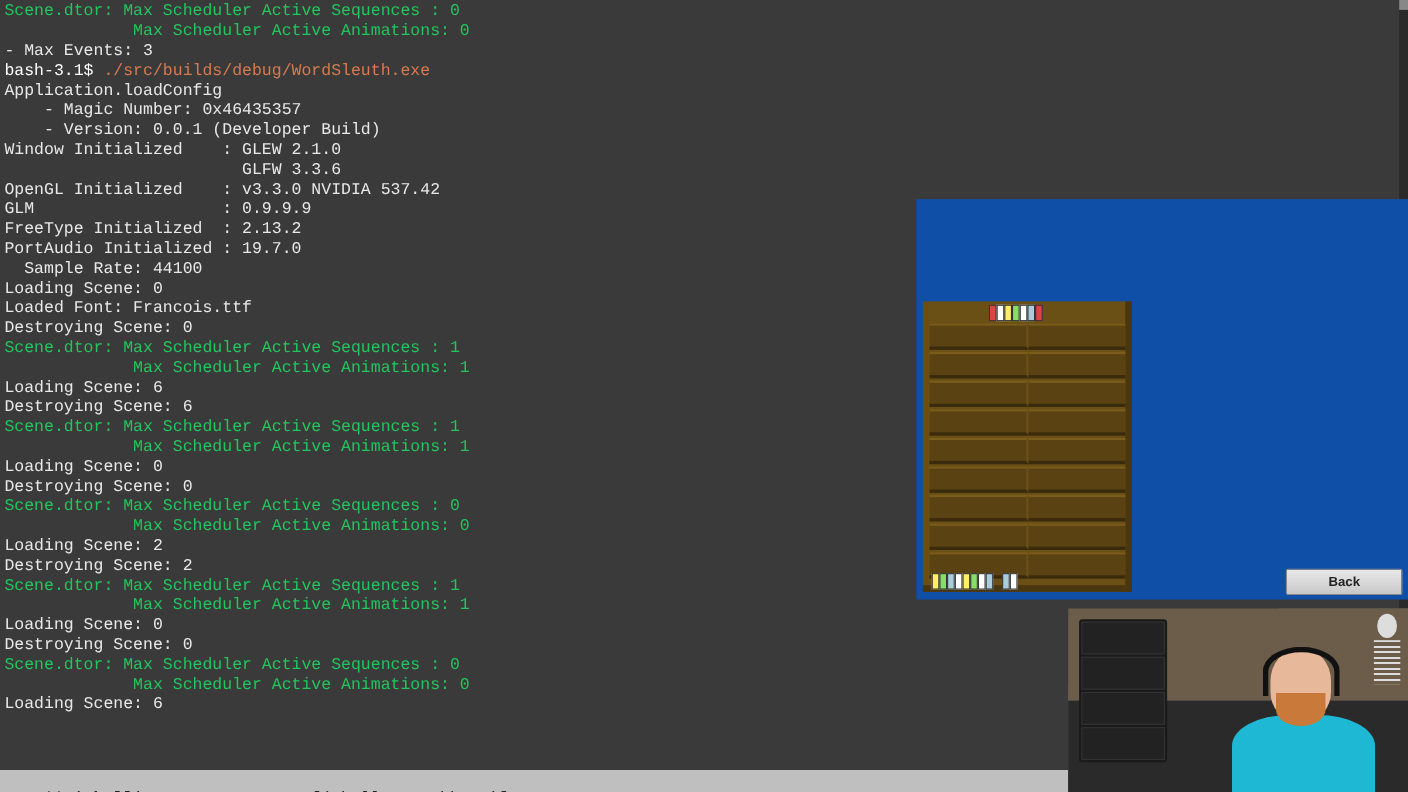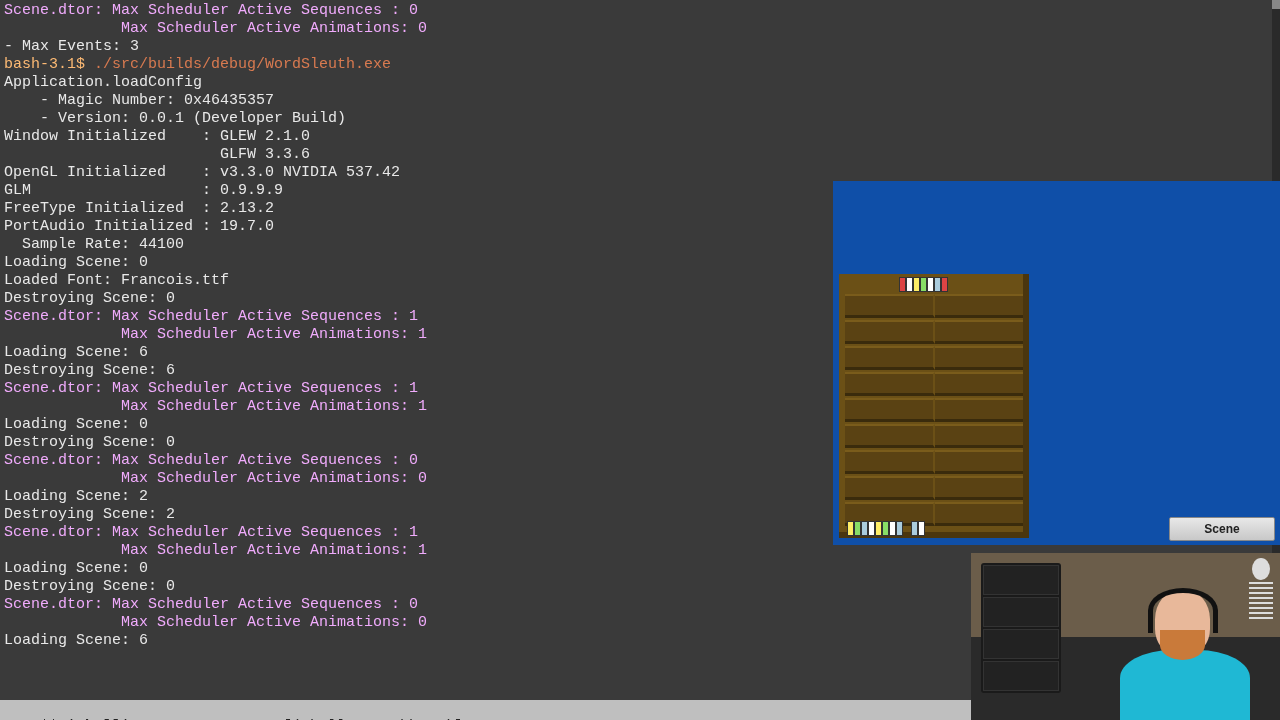--- a/index.html
+++ b/index.html
@@ -13,22 +13,22 @@
     position: relative;
   }
   .terminal {
     position: absolute; left: 0; top: 0;
     width: 100%; height: 700px;
     padding: 2px 4px;
     white-space: pre;
     line-height: 18px;
   }
   .line { display: block; }
-  .rose { color: #f0abfc; }
-  .prompt { color: #fdba74; }
+  .rose { color: #22c55e; }
+  .prompt { color: #ffffff; }
   .cmd { color: #d87a50; }
   .modeline {
     position: absolute; left: 0; bottom: 0;
     width: 100%; height: 20px;
     background: #bfbfbf; color: #222;
     padding: 1px 4px;
     font-size: 15px;
     white-space: pre;
   }
   .modeline b { font-weight: bold; }
@@ -225,21 +225,21 @@
         <div class="book" style="background: rgb(255, 238, 102);"></div>
         <div class="book" style="background: rgb(136, 221, 102);"></div>
         <div class="book" style="background: rgb(255, 255, 255);"></div>
         <div class="book" style="background: rgb(170, 204, 221);"></div>
       </div>
     <div class="books" id="books-bb" style="left:72px; top:247px">
         <div class="book" style="background: rgb(170, 204, 221);"></div>
         <div class="book" style="background: rgb(255, 255, 255);"></div>
       </div>
   </div>
-  <div class="back-btn">Scene</div>
+  <div class="back-btn">Back</div>
 </div>
 
 <div class="webcam">
   <div class="wall"></div>
     <div class="desk"></div>
   <div class="cabinet">
     <div class="drawer"></div>
       <div class="drawer"></div>
       <div class="drawer"></div>
       <div class="drawer"></div>

